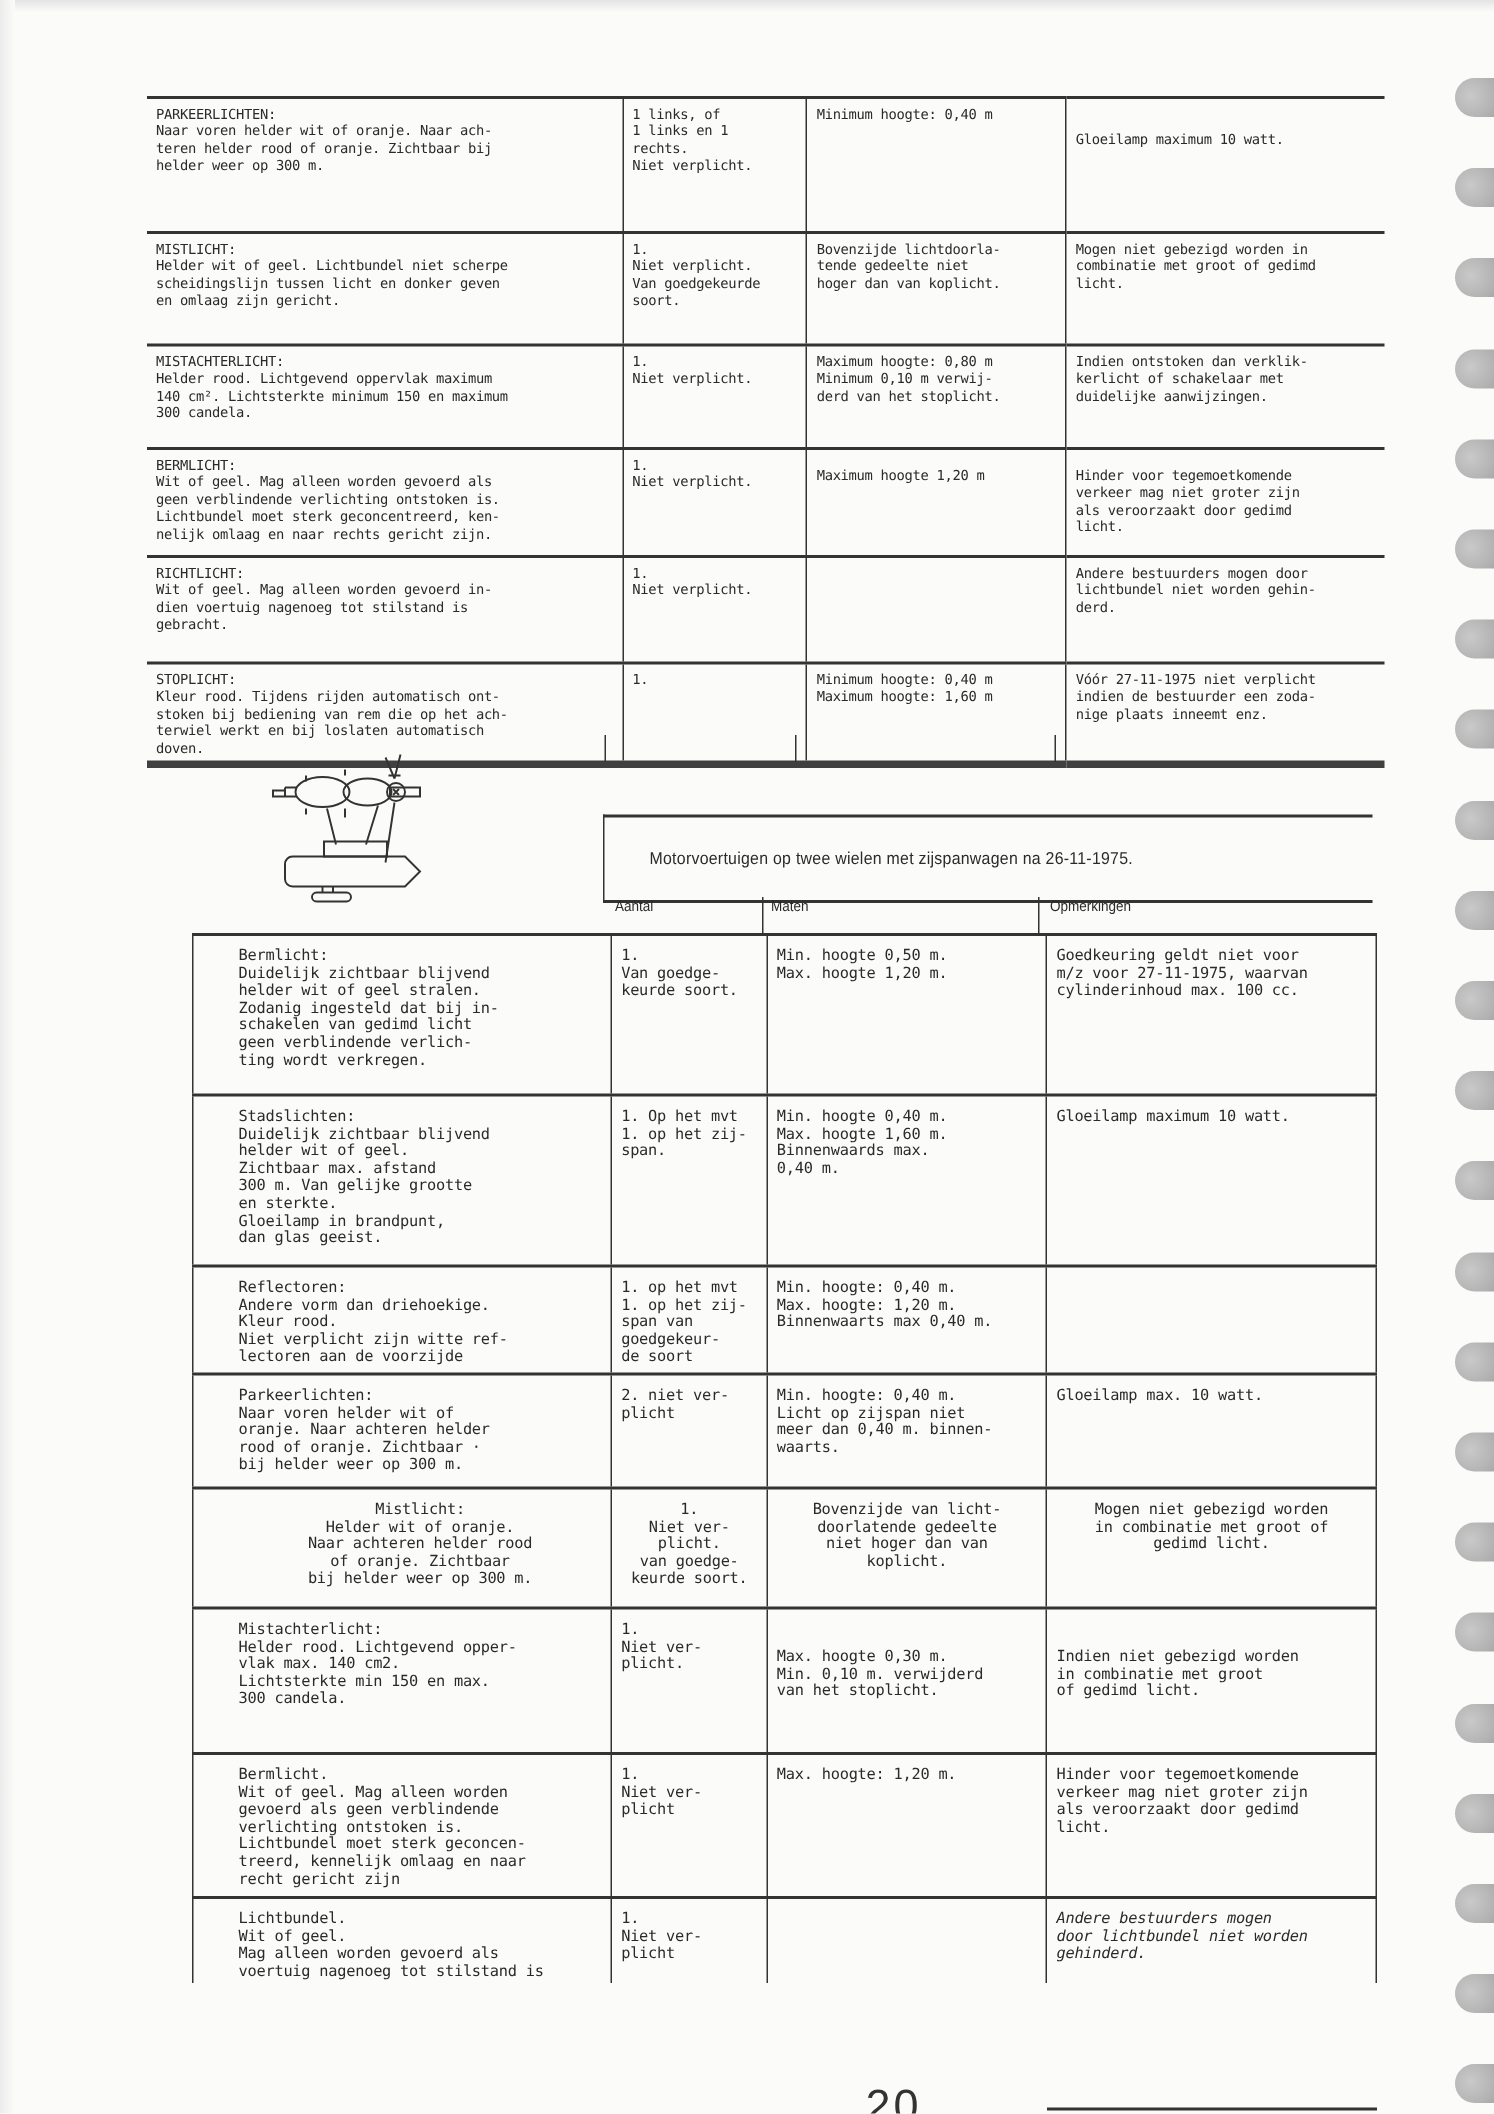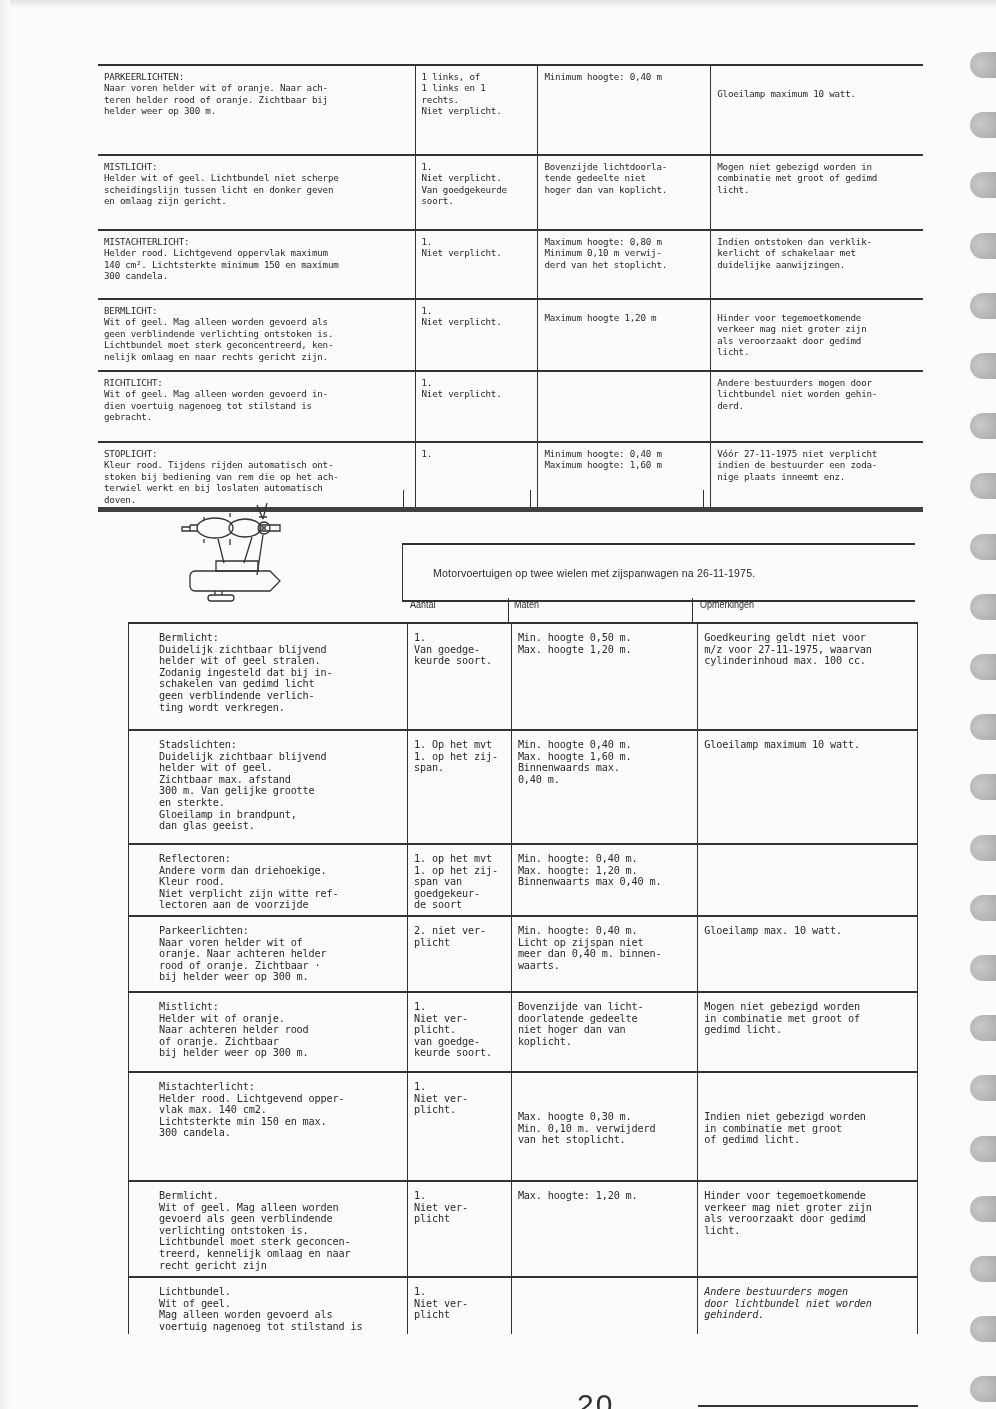--- a/index.html
+++ b/index.html
@@ -62,26 +62,26 @@
   .t2 .c1 { width: 240px; padding-left: 30px; }
   .t2 .c2 { width: 90px; }
   .t2 .c3 { width: 172px; }
   .t2 .c4 { width: 205px; }
   .t2 tr:last-child td { border-bottom: none; }
   .t2 .r1 td { height: 95px; }
   .t2 .r2 td { height: 102px; }
   .t2 .r3 td { height: 75px; }
   .t2 .r4 td { height: 60px; }
   .t2 .r5 td { height: 64px; }
-  .t2 .r6 td { height: 68px; }
+  .t2 .r6 td { height: 68px; text-align: center; }
   .t2 .r7 td { height: 67px; }
   .t2 .r8 td { height: 84px; }
   .t2 .r9 td { height: 40px; }
   .t2 .r1 .c4 { padding-top: 8px; }
-  .t2 .r7 .c3, .t2 .r7 .c4 { padding-top: 38px; }
+  .t2 .r7 .c3, .t2 .r7 .c4 { padding-top: 26px; }
   .t2 .r9 .c4 { font-style: italic; margin-top: 16px; }
   .bottom-rule { position: absolute; left: 698px; top: 1405px; width: 220px; border-top: 2px solid #333; }
 
   .page-number { position: absolute; left: 577px; top: 1388px; font-family: "Liberation Sans", sans-serif; font-size: 30px; color: #333; letter-spacing: 2px; }
 
   
   .hole { position: absolute; left: 970px; width: 26px; height: 26px; border-radius: 13px 0 0 13px;
           background: radial-gradient(circle at 40% 45%, #c9c9c9, #b4b4b4 70%, #a9a9a9); }
 </style>
 </head>

